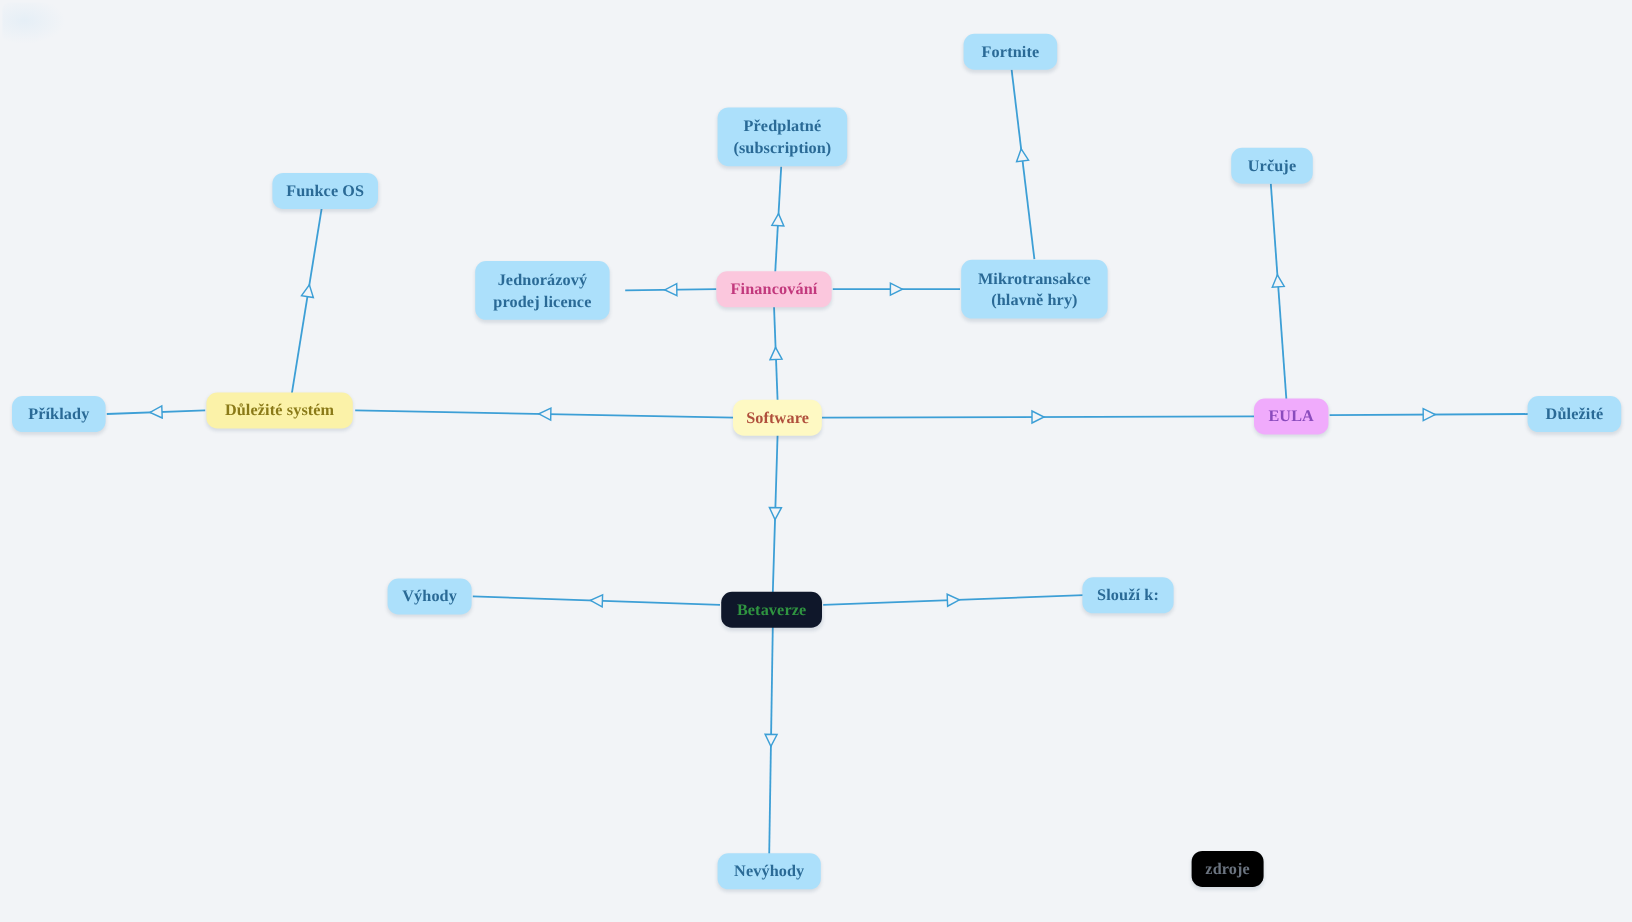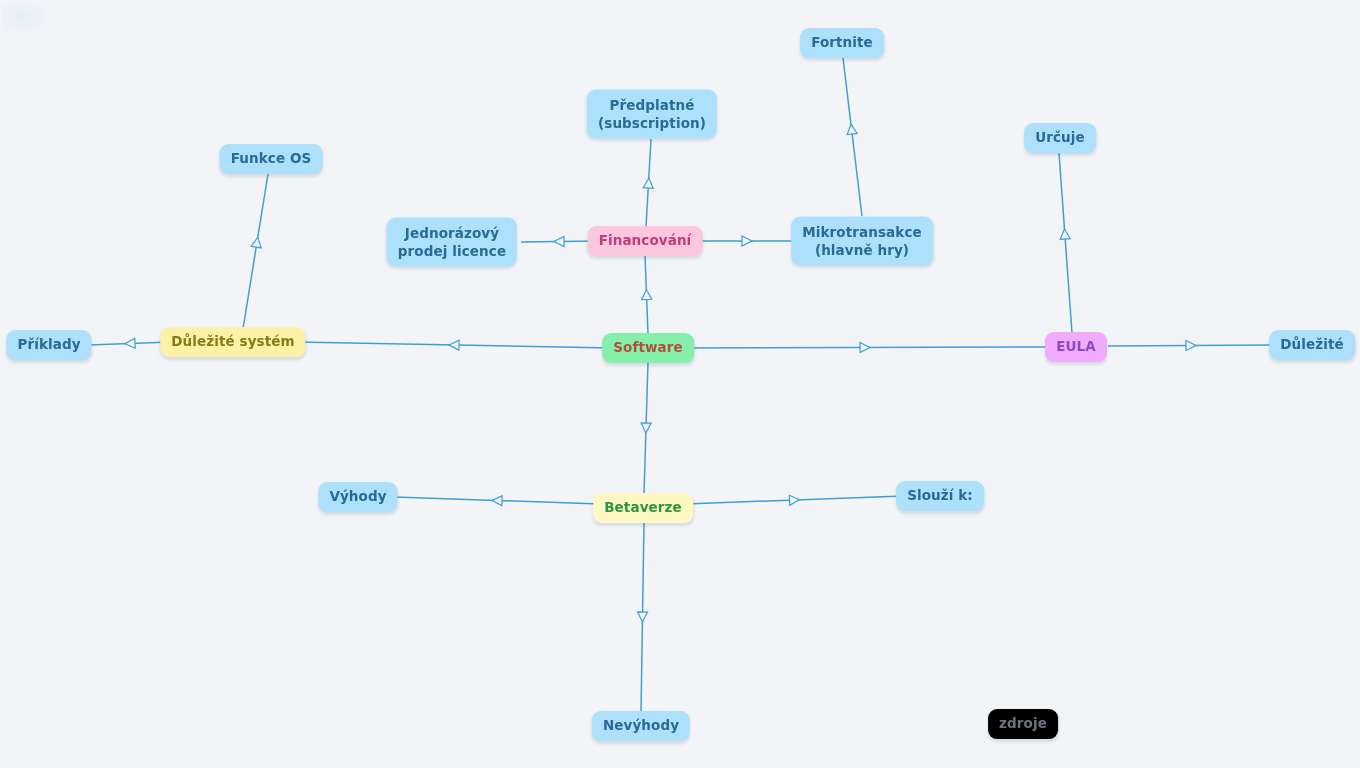--- a/index.html
+++ b/index.html
@@ -33,27 +33,28 @@
     font-weight: bold;
     font-size: 13.5px;
     line-height: 1.32;
     letter-spacing: 0.1px;
     padding: 6px 11px;
     white-space: pre-line;
     box-shadow: 0 2px 3px rgba(30,60,90,0.13);
     transform: translate(-50%, -50%);
     cursor: default;
     user-select: none;
+    font-family: Liberation Serif, serif;
   }
   .n-blue   { background: #ace0fb; color: #2a6a96; }
   .n-pink   { background: #fbc7dd; color: #c2397d; }
-  .n-salmon { background: #86efac; color: #b0503c; }
+  .n-salmon { background: #fef9c3; color: #b0503c; }
   .n-yellow { background: #fbf2a8; color: #8a7a18; }
   .n-purple { background: #f0abfc; color: #8a4bbd; }
-  .n-green  { background: #fef9c3; color: #2f9440; }
+  .n-green  { background: #0f172a; color: #2f9440; }
   .n-gray   { background: #000000; color: #6b7480; }
   .corner-smudge {
     position: absolute;
     left: 2px; top: 2px;
     width: 52px; height: 34px;
     background: radial-gradient(ellipse at 35% 45%, rgba(228,238,246,0.9) 0%, rgba(242,244,247,0) 72%);
     border-radius: 6px;
   }
 </style>
 </head>

